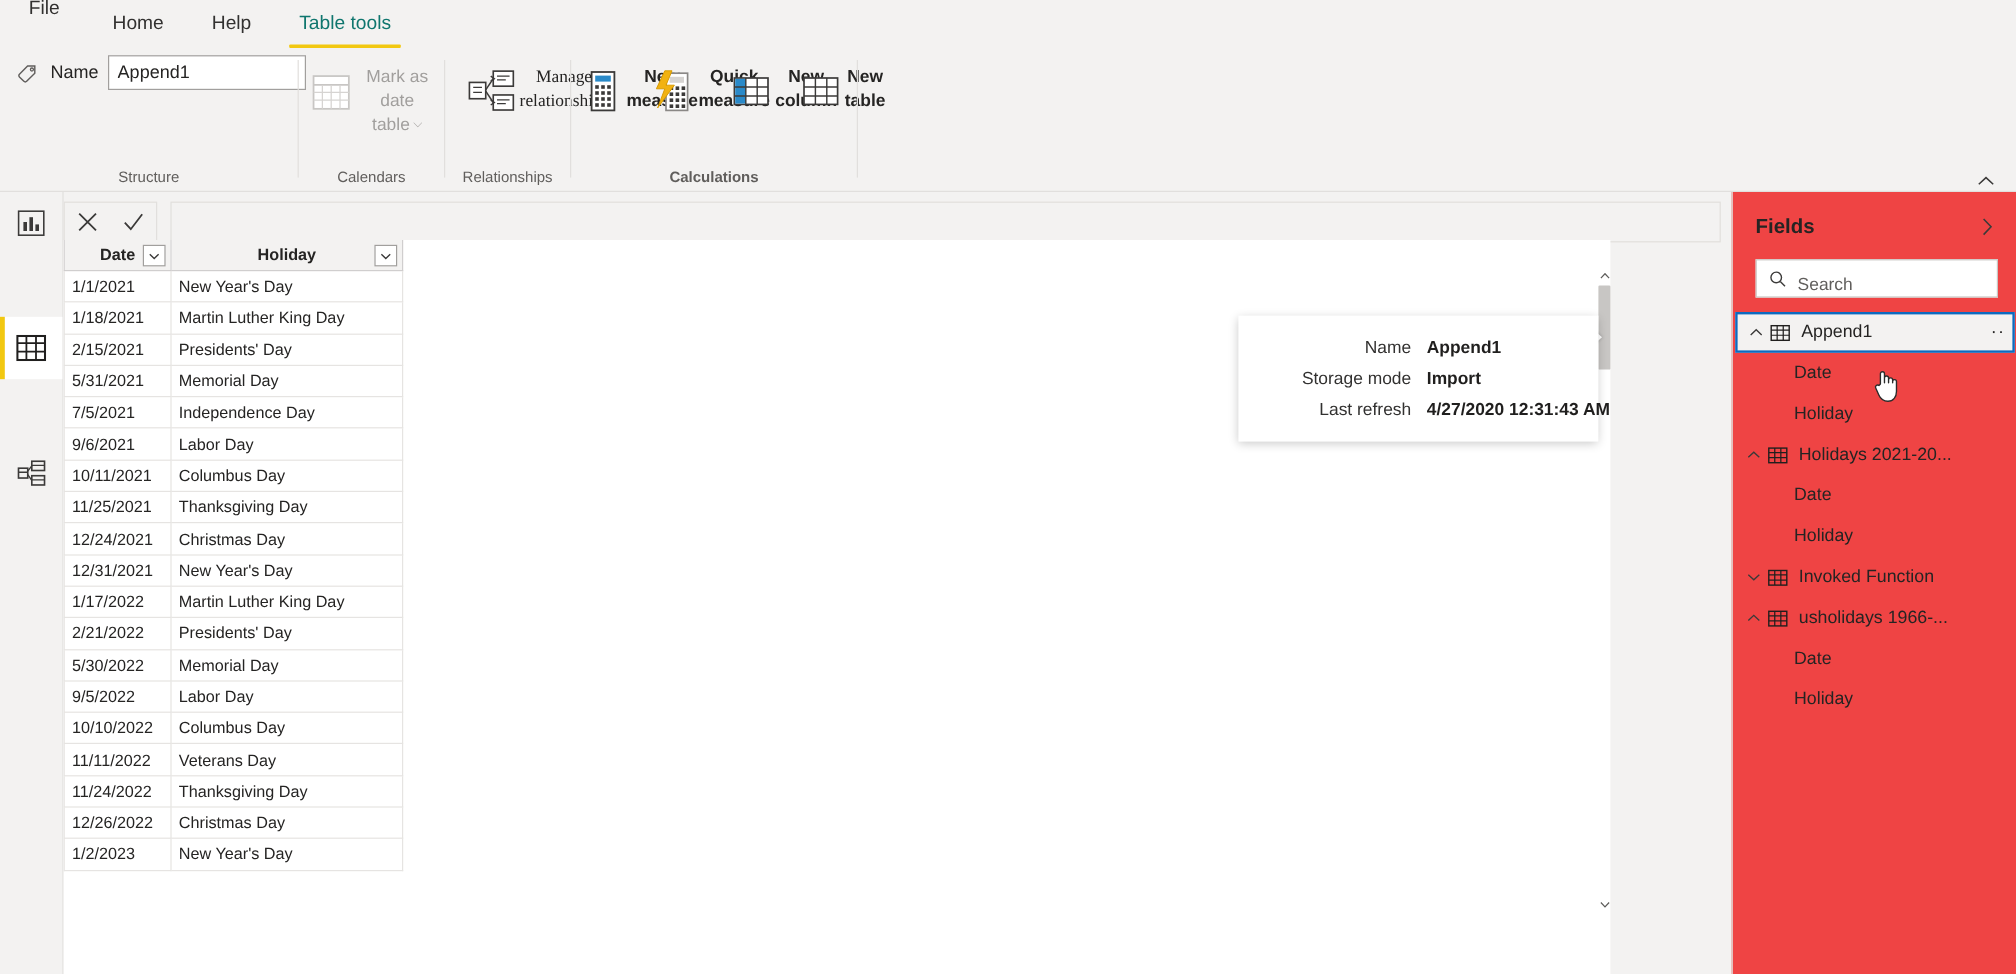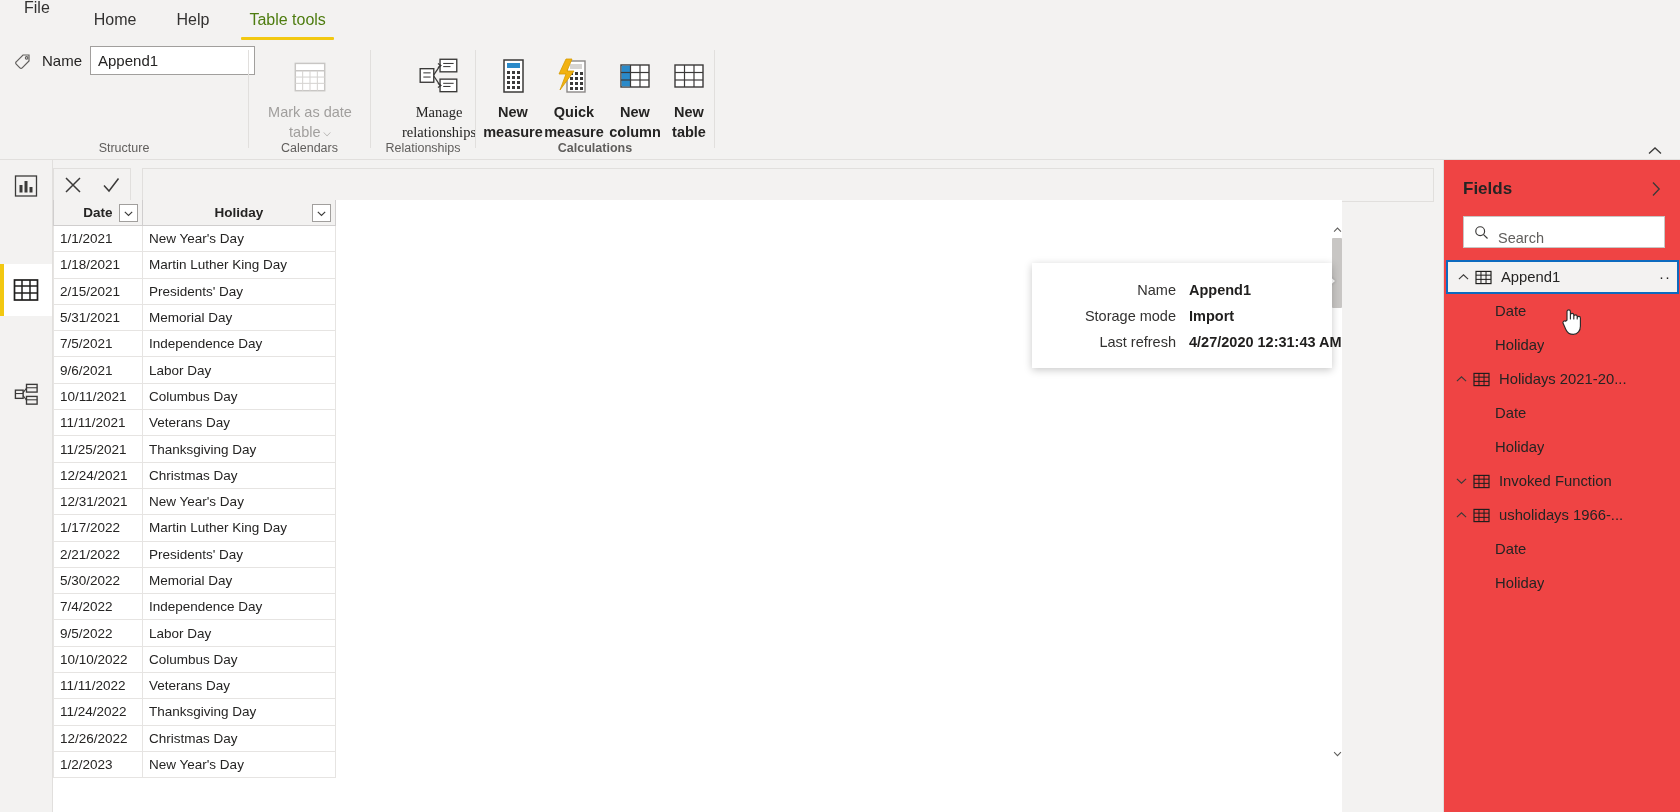--- a/index.html
+++ b/index.html
@@ -17,21 +17,21 @@
   .ribbon-tabs{
     position:absolute;left:0;top:0;width:1680px;height:40px;
     background:#f3f2f1;display:flex;align-items:flex-end;
   }
   .tab{
     position:relative;height:40px;line-height:40px;
     padding:0 20px;font-size:16px;color:#323130;cursor:pointer;
     white-space:nowrap;
   }
   .tab.file{padding:12px 24px;}
-  .tab.active{color:#4d7c0f;font-weight:400;}
+  .tab.active{color:#0f766e;font-weight:400;}
   .tab.active::after{
     content:"";position:absolute;left:12px;right:12px;bottom:0;height:3px;
     background:#f2c811;border-radius:1px;
   }
 
   
   .ribbon{
     position:absolute;left:0;top:40px;width:1680px;height:119px;
     background:#f3f2f1;border-bottom:1px solid #e1dfdd;
   }
@@ -48,22 +48,22 @@
   .name-label{font-size:15px;color:#252423;}
   .name-input{
     width:165px;height:29px;box-sizing:border-box;
     border:1px solid #a19f9d;background:#ffffff;
     font-family:"Liberation Sans",sans-serif;font-size:15px;color:#252423;
     padding:0 7px;outline:none;
   }
 
   
   .rb-btn{
-    position:absolute;top:8px;display:flex;flex-direction:column;
-    align-items:center;justify-content:flex-start;cursor:pointer;
+    position:absolute;top:8px;display:flex;flex-direction:row;
+    align-items:flex-start;justify-content:flex-start;cursor:pointer;
     padding-top:4px;
   }
   .rb-btn .glyph{height:48px;display:flex;align-items:center;justify-content:center;}
   .rb-btn .lbl{
     font-size:14.5px;line-height:20px;color:#252423;text-align:center;
     margin-top:2px;white-space:pre-line;
   }
   .rb-btn.disabled .lbl{color:#a19f9d;}
   .chev-inline{font-size:10px;vertical-align:middle;}
 
@@ -461,24 +461,20 @@
           </tr>
           <tr>
             <td class="c-date">9/6/2021</td>
             <td class="c-holiday">Labor Day</td>
           </tr>
           <tr>
             <td class="c-date">10/11/2021</td>
             <td class="c-holiday">Columbus Day</td>
           </tr>
           <tr>
-            <td class="c-date">11/11/2021</td>
-            <td class="c-holiday">Veterans Day</td>
-          </tr>
-          <tr>
             <td class="c-date">11/25/2021</td>
             <td class="c-holiday">Thanksgiving Day</td>
           </tr>
           <tr>
             <td class="c-date">12/24/2021</td>
             <td class="c-holiday">Christmas Day</td>
           </tr>
           <tr>
             <td class="c-date">12/31/2021</td>
             <td class="c-holiday">New Year's Day</td>
@@ -487,24 +483,20 @@
             <td class="c-date">1/17/2022</td>
             <td class="c-holiday">Martin Luther King Day</td>
           </tr>
           <tr>
             <td class="c-date">2/21/2022</td>
             <td class="c-holiday">Presidents' Day</td>
           </tr>
           <tr>
             <td class="c-date">5/30/2022</td>
             <td class="c-holiday">Memorial Day</td>
-          </tr>
-          <tr>
-            <td class="c-date">7/4/2022</td>
-            <td class="c-holiday">Independence Day</td>
           </tr>
           <tr>
             <td class="c-date">9/5/2022</td>
             <td class="c-holiday">Labor Day</td>
           </tr>
           <tr>
             <td class="c-date">10/10/2022</td>
             <td class="c-holiday">Columbus Day</td>
           </tr>
           <tr>

